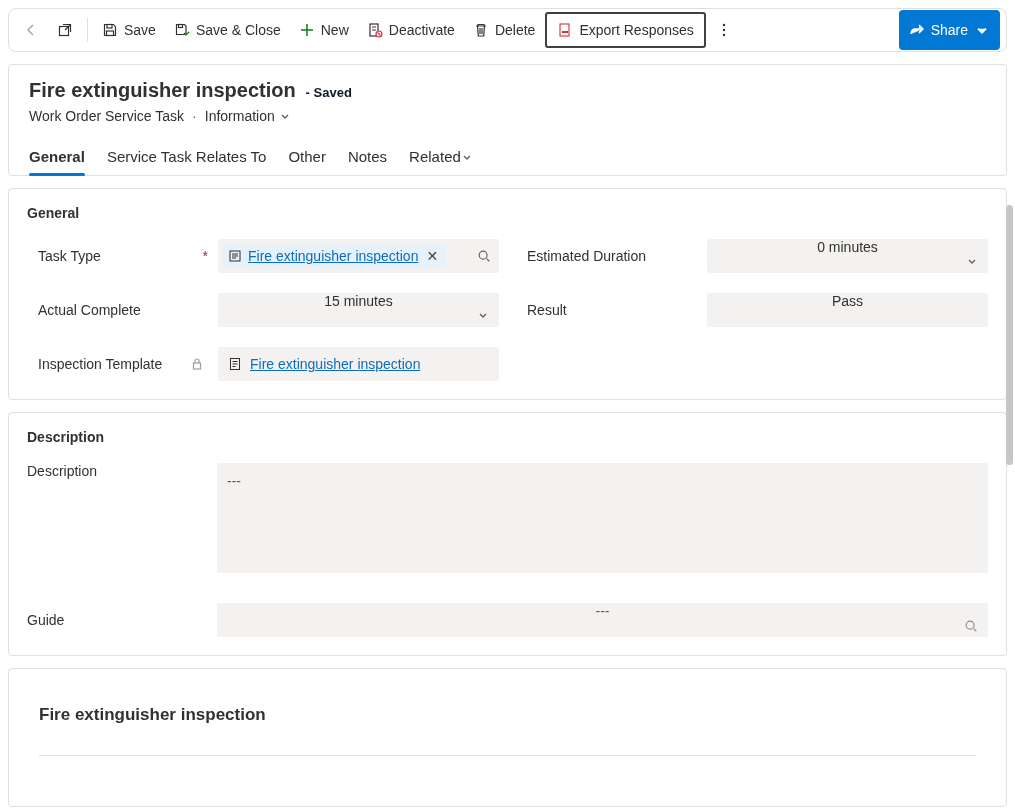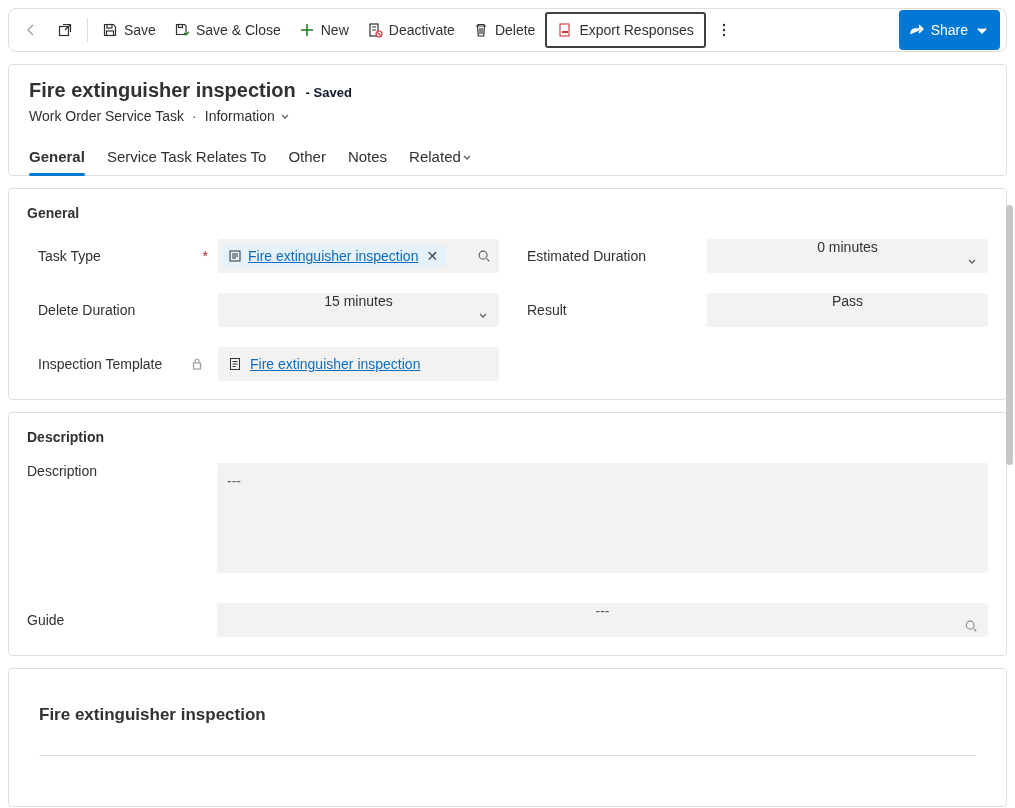--- a/index.html
+++ b/index.html
@@ -322,21 +322,21 @@
             <svg class="chev-svg" viewBox="0 0 12 12" fill="none" stroke="#605e5c" stroke-width="1.3">
                 <path d="M3 5l3 3 3-3"></path>
               </svg>
           </span>
         </div>
       </div>
     </div>
 
 
     <div class="field">
-      <div class="field-label">Delete Duration</div>
+      <div class="field-label">Actual Complete</div>
       <div class="field-control">
         <div class="input-flat">
           <span>15 minutes</span>
           <span class="chev-down">
             <svg class="chev-svg" viewBox="0 0 12 12" fill="none" stroke="#605e5c" stroke-width="1.3">
                 <path d="M3 5l3 3 3-3"></path>
               </svg>
           </span>
         </div>
       </div>

